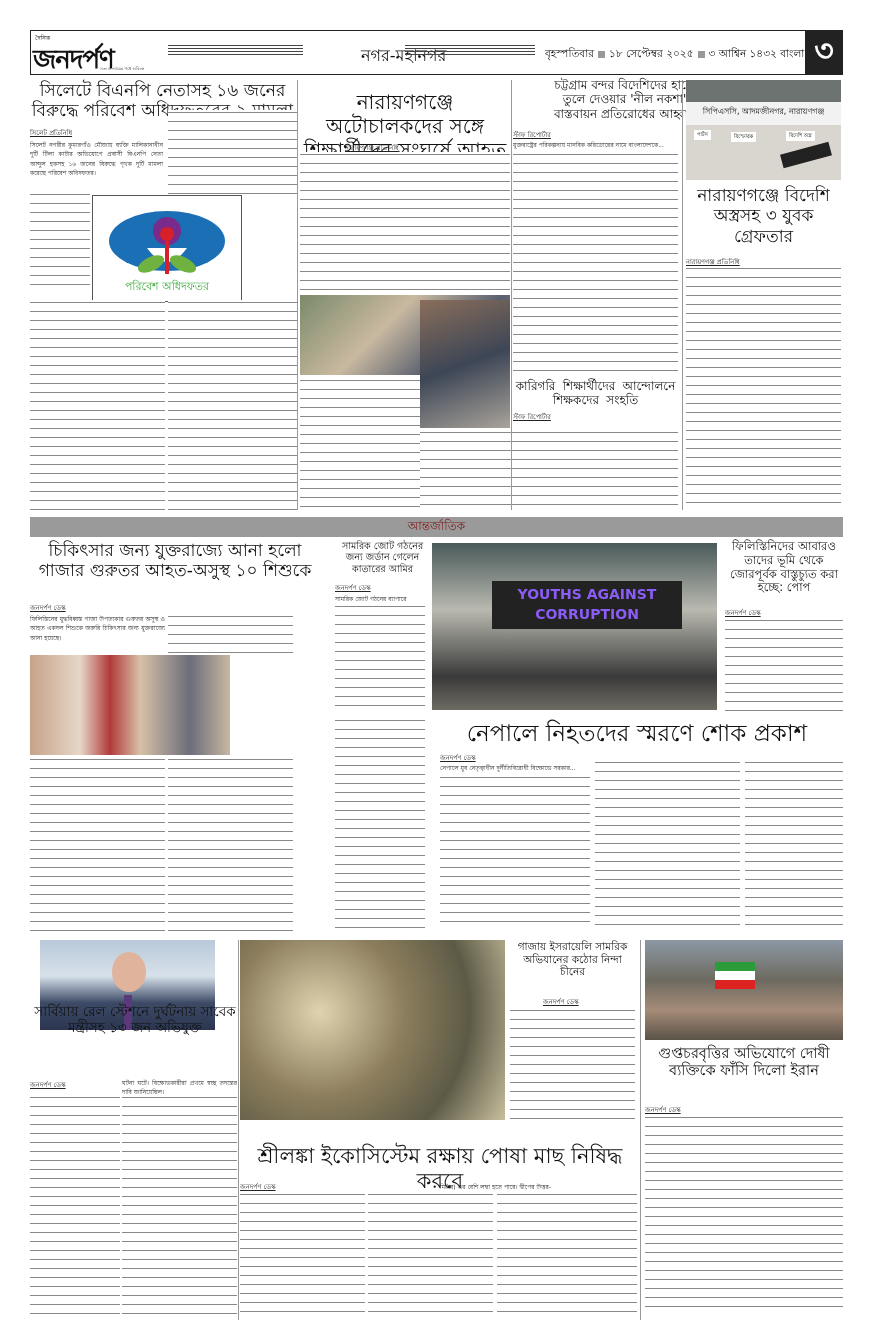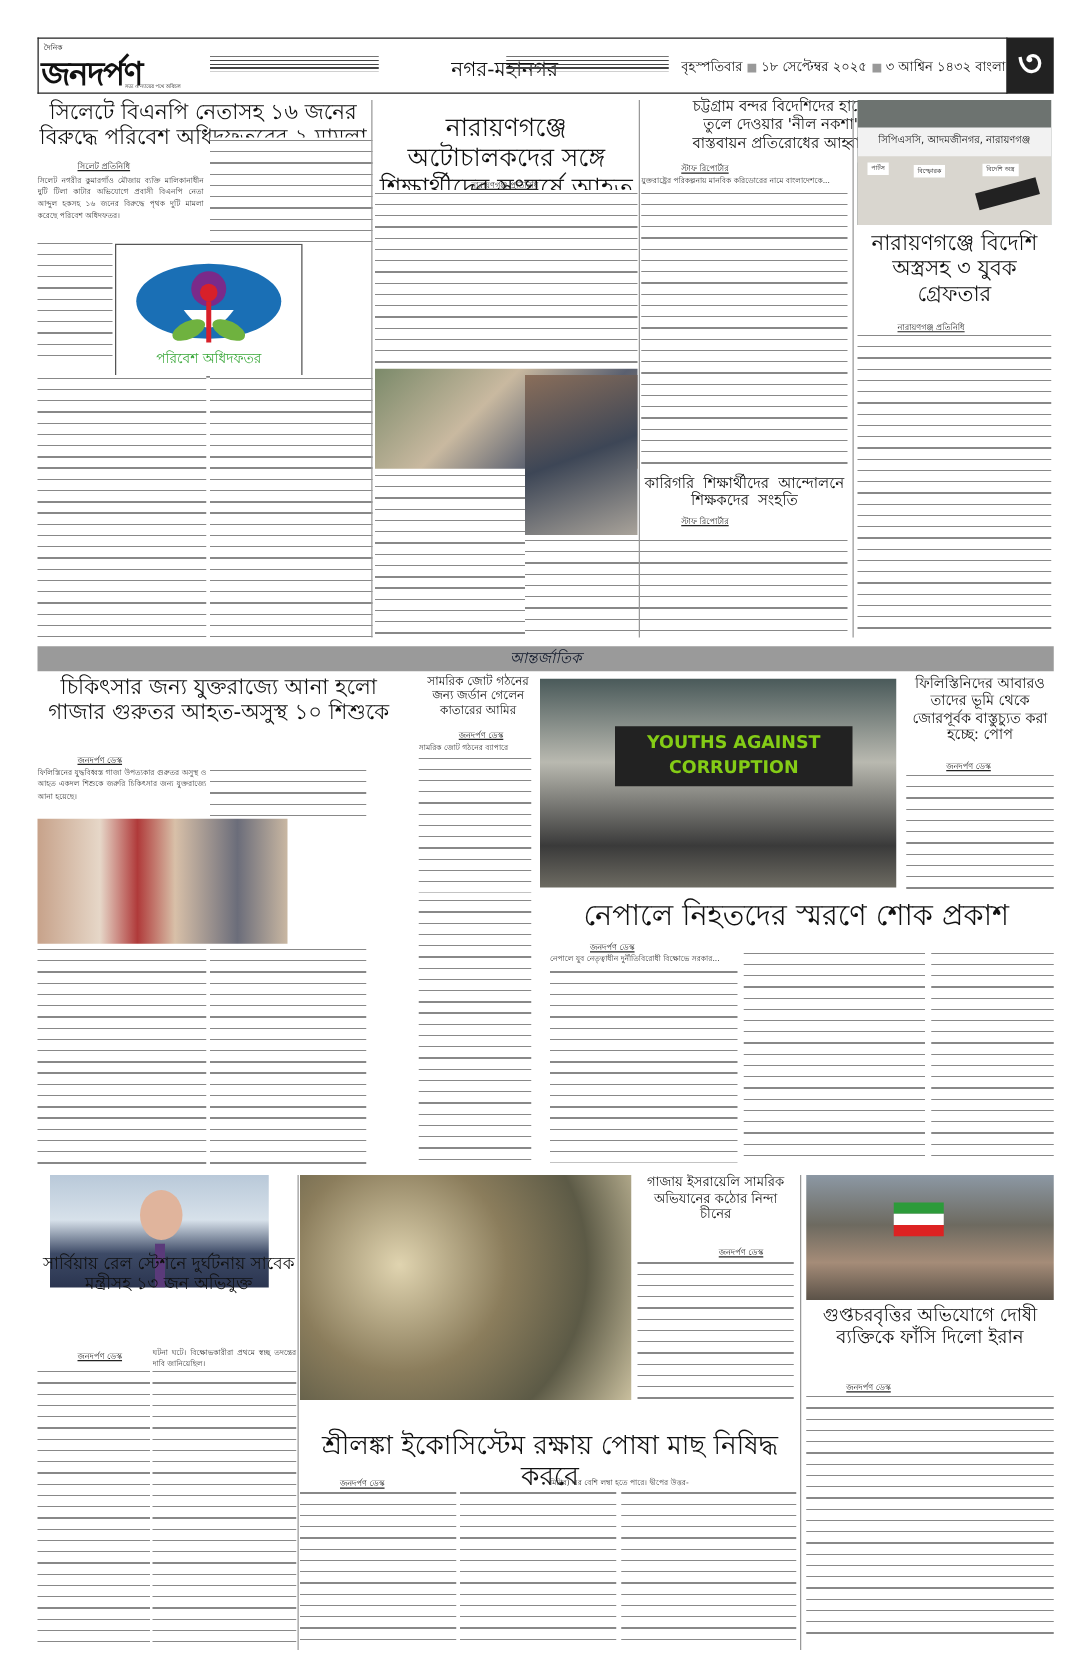--- a/index.html
+++ b/index.html
@@ -12,26 +12,26 @@
              font-size: 30px; font-weight: bold; display: flex; align-items: center; justify-content: center; }
   .logo-small { left: 35px; top: 33px; font-size: 6px; }
   .logo-big { left: 33px; top: 39px; font-size: 26px; font-weight: 900; letter-spacing: -1px; font-family: "DejaVu Serif", serif; }
   .logo-tag { left: 100px; top: 66px; font-size: 4px; }
   .rules { height: 12px; background: repeating-linear-gradient(#444 0 1px, transparent 1px 3px); }
   .section-name { font-size: 16px; margin-left: 48px; }
   .dateline { font-size: 10.5px; }
   .sq { display: inline-block; width: 7px; height: 7px; background: #999; margin: 0 4px; vertical-align: middle; }
   
   .hl { font-family: "DejaVu Sans", sans-serif; color: #111; text-align: center; line-height: 1.2; font-weight: normal; }
-  .byline { font-size: 6.5px; text-decoration: underline; color: #222; margin-left: 32px; }
+  .byline { font-size: 6.5px; text-decoration: underline; color: #222; }
   .body-text { font-size: 6px; line-height: 1.55; color: #333; text-align: justify; overflow: hidden; }
   .body-text::before { content: ""; }
   .lines { background: repeating-linear-gradient(#fff 0 2px, #888 2px 3px, #fff 3px 9px); }
   .photo { overflow: hidden; }
-  #section-bar { left: 30px; top: 517px; width: 813px; height: 20px; background: #9a9a9a; color: #0f172a; font-size: 12px; display: flex; align-items: center; justify-content: center; font-style: italic; }
+  #section-bar { left: 30px; top: 517px; width: 813px; height: 20px; background: #9a9a9a; color: #7f1d1d; font-size: 12px; display: flex; align-items: center; justify-content: center; }
   .col-rule { width: 1px; background: #999; }
 </style>
 </head>
 <body>
 
 <div class="abs" id="masthead"></div>
 <div class="abs logo-small">দৈনিক</div>
 <div class="abs logo-big">জনদর্পণ</div>
 <div class="abs logo-tag">সত্য ও ন্যায়ের পথে অবিচল</div>
 <div class="abs rules" style="left:168px;top:45px;width:135px;"></div>
@@ -99,21 +99,21 @@
 <div class="abs lines" style="left:30px;top:757px;width:135px;height:175px;"></div>
 <div class="abs lines" style="left:168px;top:614px;width:125px;height:40px;"></div>
 <div class="abs lines" style="left:168px;top:757px;width:125px;height:175px;"></div>
 
 <div class="abs hl" style="left:335px;top:540px;width:95px;font-size:9.5px;">সামরিক জোট গঠনের জন্য জর্ডান গেলেন কাতারের আমির</div>
 <div class="abs byline" style="left:335px;top:583px;">জনদর্পণ ডেস্ক</div>
 <div class="abs body-text" style="left:335px;top:594px;width:90px;height:10px;">সামরিক জোট গঠনের ব্যাপারে</div>
 <div class="abs lines" style="left:335px;top:604px;width:90px;height:110px;"></div>
 
 <div class="abs photo" style="left:432px;top:543px;width:285px;height:167px;background:linear-gradient(180deg,#4a5a5a,#b9b9b0 40%,#3a3a3a 80%,#6d6b62);">
-  <div class="abs" style="left:60px;top:38px;width:190px;height:45px;background:#222;color:#84cc16;font-size:14px;font-weight:bold;text-align:center;line-height:20px;padding-top:3px;">YOUTHS AGAINST CORRUPTION</div>
+  <div class="abs" style="left:60px;top:38px;width:190px;height:45px;background:#222;color:#8b5cf6;font-size:14px;font-weight:bold;text-align:center;line-height:20px;padding-top:3px;">YOUTHS AGAINST CORRUPTION</div>
 </div>
 <div class="abs hl" style="left:432px;top:720px;width:410px;font-size:23px;">নেপালে নিহতদের স্মরণে শোক প্রকাশ</div>
 <div class="abs byline" style="left:440px;top:753px;">জনদর্পণ ডেস্ক</div>
 <div class="abs body-text" style="left:440px;top:763px;width:150px;height:12px;">নেপালে যুব নেতৃত্বাধীন দুর্নীতিবিরোধী বিক্ষোভে সরকার...</div>
 <div class="abs lines" style="left:440px;top:775px;width:150px;height:155px;"></div>
 <div class="abs lines" style="left:595px;top:760px;width:145px;height:170px;"></div>
 <div class="abs lines" style="left:335px;top:718px;width:90px;height:215px;"></div>
 
 <div class="abs hl" style="left:725px;top:540px;width:118px;font-size:11.5px;">ফিলিস্তিনিদের আবারও তাদের ভূমি থেকে জোরপূর্বক বাস্তুচ্যুত করা হচ্ছে: পোপ</div>
 <div class="abs byline" style="left:725px;top:608px;">জনদর্পণ ডেস্ক</div>

